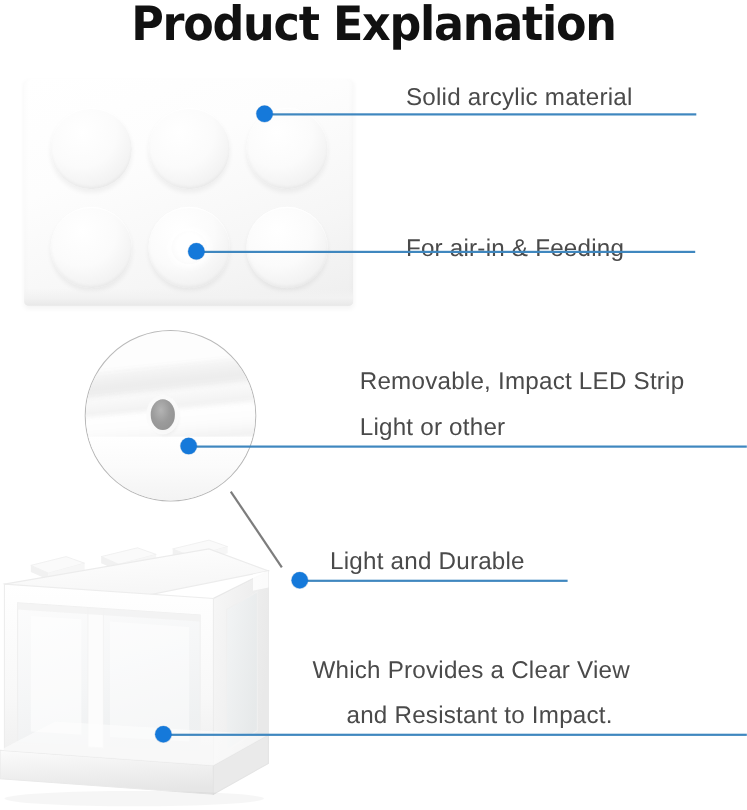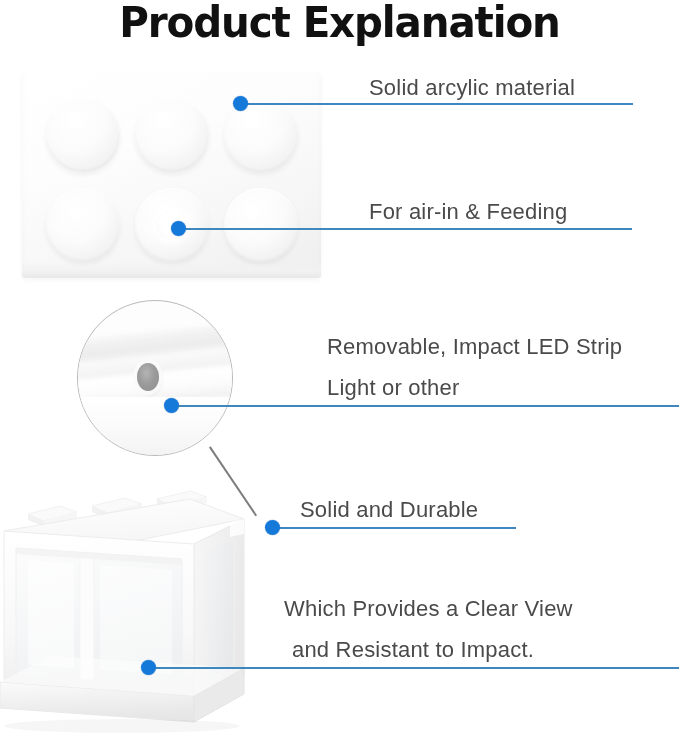--- a/index.html
+++ b/index.html
@@ -268,29 +268,29 @@
     <ellipse cx="128" cy="240" rx="118" ry="7" fill="#000000" opacity="0.035"></ellipse>
 
     <path d="M236 36 L250 33 L250 48 L236 51 Z" fill="#ffffff" opacity="0.8"></path>
   </svg>
 </div>
 
 <div class="callout-text" style="left:369px; top:70px;">Solid arcylic material</div>
 <div class="callout-line" style="left:241px; top:103px; width:392px;"></div>
 <div class="callout-dot" style="left:233px; top:96px;"></div>
 
-<div class="callout-text" style="left:369px; top:194px;">For air-in &amp; Feeding</div>
+<div class="callout-text" style="left:369px; top:208px;">For air-in &amp; Feeding</div>
 <div class="callout-line" style="left:179px; top:228px; width:453px;"></div>
 <div class="callout-dot" style="left:171px; top:221px;"></div>
 
 <div class="callout-text" style="left:327px; top:329px;">Removable, Impact LED Strip</div>
 <div class="callout-text" style="left:327px; top:370px;text-align:right;">Light or other</div>
 <div class="callout-line" style="left:172px; top:405px; width:507px;"></div>
 <div class="callout-dot" style="left:164px; top:398px;"></div>
 
-<div class="callout-text" style="left:300px; top:492px;">Solid and Durable</div>
+<div class="callout-text" style="left:300px; top:492px;">Light and Durable</div>
 <div class="callout-line" style="left:273px; top:527px; width:243px;"></div>
 <div class="callout-dot" style="left:265px; top:520px;"></div>
 
 <div class="callout-text" style="left:284px; top:591px;">Which Provides a Clear View</div>
-<div class="callout-text" style="left:292px; top:632px;">and Resistant to Impact.</div>
+<div class="callout-text" style="left:315px; top:632px;">and Resistant to Impact.</div>
 <div class="callout-line" style="left:149px; top:667px; width:530px;"></div>
 <div class="callout-dot" style="left:141px; top:660px;"></div>
 
 </body></html>

